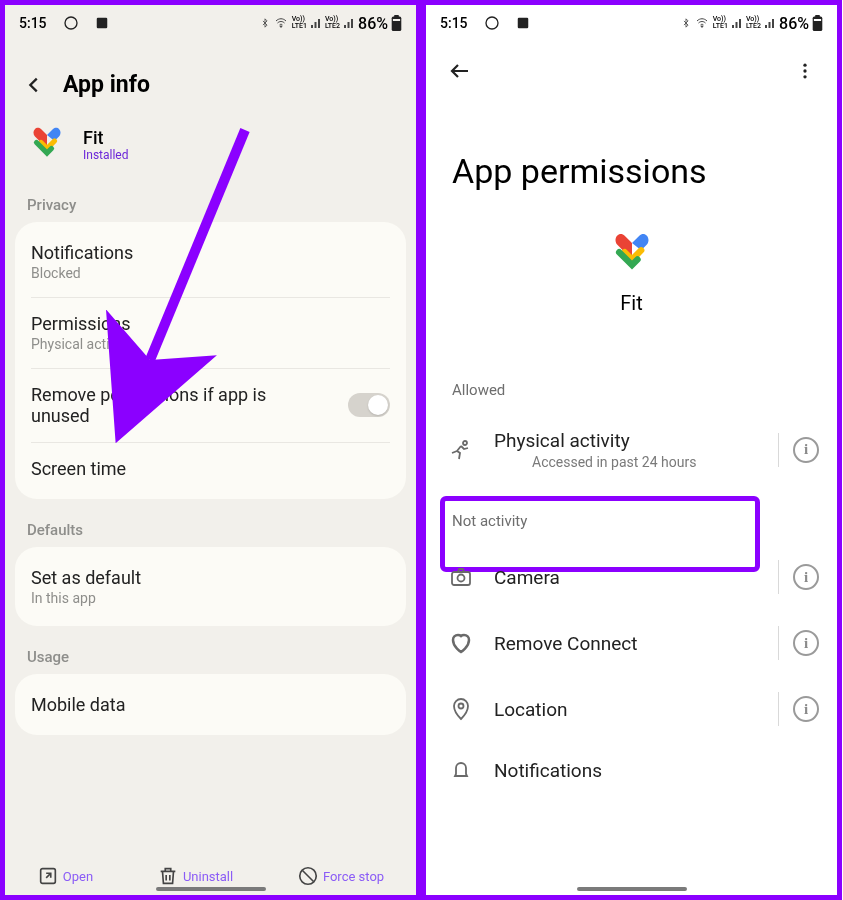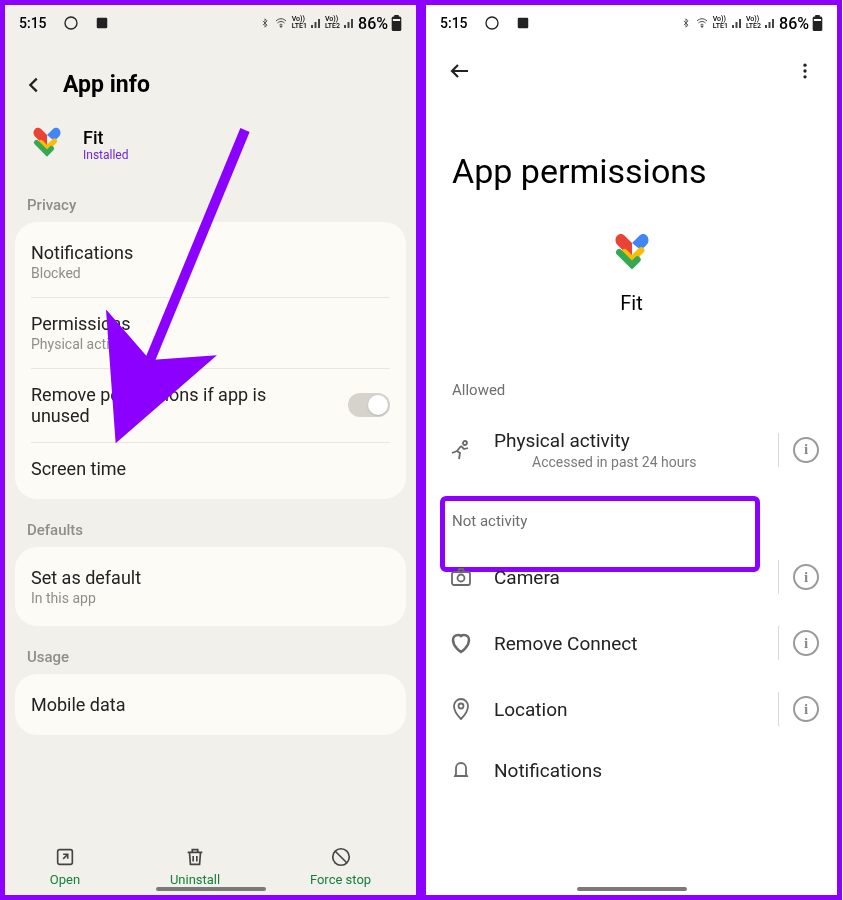--- a/index.html
+++ b/index.html
@@ -27,21 +27,21 @@
   .card { background: #fcfbf6; margin: 0 10px; border-radius: 22px; padding: 4px 0; }
   .row { padding: 16px 16px; position: relative; }
   .row + .row::before { content: ""; position: absolute; top: 0; left: 16px; right: 16px; border-top: 1px solid #e9e7e2; }
   .row-title { font-size: 18px; color: #222; }
   .row-sub { font-size: 14px; color: #8e8e8b; margin-top: 2px; }
   .row-toggle { display: flex; align-items: center; justify-content: space-between; }
   .toggle { width: 42px; height: 24px; background: #d6d3cd; border-radius: 12px; position: relative; }
   .toggle::after { content: ""; position: absolute; right: 2px; top: 2px; width: 20px; height: 20px; background: #fff; border-radius: 50%; box-shadow: 0 1px 2px rgba(0,0,0,.15); }
 
   .bottom-actions { position: absolute; bottom: 4px; left: 0; right: 0; display: flex; justify-content: space-around; padding: 10px 0 4px; background: #f2f0eb; }
-  .action { display: flex; flex-direction: column; align-items: center; gap: 4px; font-size: 13px; color: #15803d; }
+  .action { display: flex; flex-direction: row; align-items: center; gap: 4px; font-size: 13px; color: #8b5cf6; }
   .nav-handle { position: absolute; bottom: 4px; left: 50%; transform: translateX(-50%); width: 110px; height: 4px; background: #7a7a7a; border-radius: 2px; }
 
   
   .arrow { position: absolute; pointer-events: none; z-index: 9; }
 
   
   .header-right { display: flex; align-items: center; justify-content: space-between; padding: 18px 22px; }
   .big-title { font-size: 34px; font-weight: 400; padding: 50px 26px 40px; }
   .app-center { display: flex; flex-direction: column; align-items: center; gap: 14px; padding-bottom: 60px; }
   .app-center .fit-icon { width: 46px; height: 46px; }

